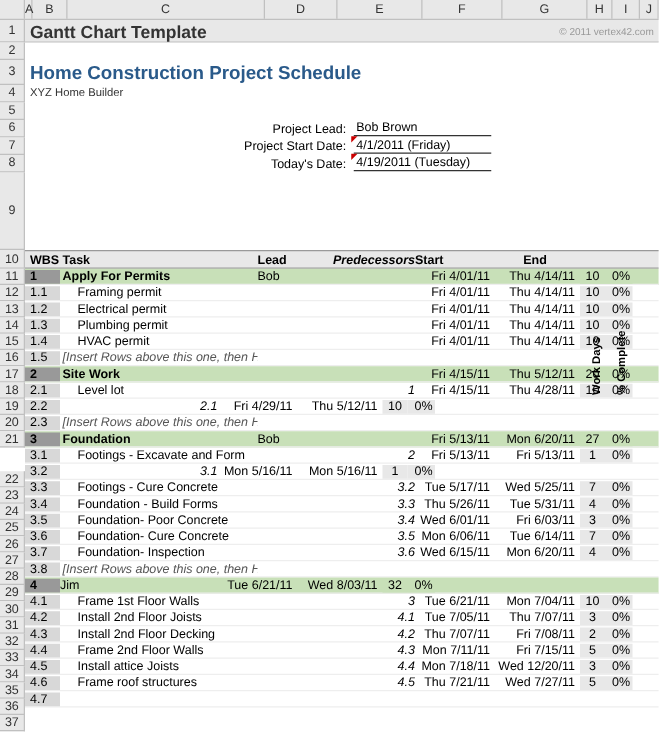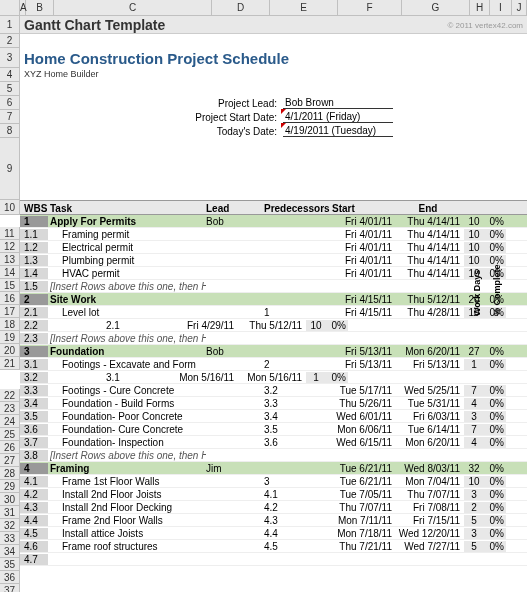--- a/index.html
+++ b/index.html
@@ -28,21 +28,21 @@
 .rotated-headers { position: absolute; right: 0; top: 116px; height: 62px; display: flex; }
 .rotated-col { width: 20px; position: relative; }
 .rotated-text { position: absolute; bottom: 0; left: 50%; transform: rotate(-90deg) translateX(0); transform-origin: left bottom; white-space: nowrap; font-size: 9px; font-weight: bold; }
 
 .data-row { display: flex; height: 13px; align-items: center; font-size: 10px; border-bottom: 1px solid #eee; }
 .data-row.section { background: #c8e0b8; }
 
 .c-wbs { width: 28px; padding-left: 4px; }
 .c-task { width: 158px; padding-left: 2px; overflow: hidden; white-space: nowrap; }
 .c-lead { width: 58px; }
-.c-pred { width: 68px; text-align: left; }
+.c-pred { width: 68px; text-align: right; font-style: italic; }
 .c-start { width: 64px; text-align: right; padding-right: 4px; }
 .c-end { width: 68px; text-align: right; padding-right: 4px; }
 .c-days { width: 20px; text-align: center; background: #e8e8e8; }
 .c-pct { width: 22px; text-align: right; padding-right: 2px; background: #e8e8e8; }
 .data-row.section .c-days { background: #c8e0b8; }
 .data-row.section .c-pct { background: #c8e0b8; }
 
 .section .c-wbs, .section .c-task { font-weight: bold; }
 .insert-row { font-style: italic; color: #555; }
 .indent { padding-left: 14px; }
@@ -72,21 +72,21 @@
       <div class="row-header" style="height: 18px;">1</div>
       <div class="row-header" style="height: 14px;">2</div>
       <div class="row-header" style="height: 20px;">3</div>
       <div class="row-header" style="height: 14px;">4</div>
       <div class="row-header" style="height: 14px;">5</div>
       <div class="row-header" style="height: 14px;">6</div>
       <div class="row-header" style="height: 14px;">7</div>
       <div class="row-header" style="height: 14px;">8</div>
       <div class="row-header" style="height: 62px;">9</div>
       <div class="row-header" style="height: 15px;">10</div>
-      <div class="row-header" style="height: 13px; margin-top: 12px;">11</div>
+      <div class="row-header" style="height: 13px;">11</div>
       <div class="row-header" style="height: 13px;">12</div>
       <div class="row-header" style="height: 13px;">13</div>
       <div class="row-header" style="height: 13px;">14</div>
       <div class="row-header" style="height: 13px;">15</div>
       <div class="row-header" style="height: 13px;">16</div>
       <div class="row-header" style="height: 13px;">17</div>
       <div class="row-header" style="height: 13px;">18</div>
       <div class="row-header" style="height: 13px;">19</div>
       <div class="row-header" style="height: 13px;">20</div>
       <div class="row-header" style="height: 13px;">21</div>
@@ -339,21 +339,20 @@
           <div class="c-task insert-row">[Insert Rows above this one, then Hide or Delete this row]</div>
           <div class="c-lead"></div>
           <div class="c-pred"></div>
           <div class="c-start"></div>
           <div class="c-end"></div>
           <div class="c-days"></div>
           <div class="c-pct"></div>
         </div>
         <div class="data-row section">
           <div class="c-wbs wbs-bg-sec">4</div>
-          <div class="c-task">Framing</div>
           <div class="c-lead">Jim</div>
           <div class="c-pred"></div>
           <div class="c-start">Tue 6/21/11</div>
           <div class="c-end">Wed 8/03/11</div>
           <div class="c-days">32</div>
           <div class="c-pct">0%</div>
         </div>
         <div class="data-row">
           <div class="c-wbs wbs-bg">4.1</div>
           <div class="c-task indent">Frame 1st Floor Walls</div>

